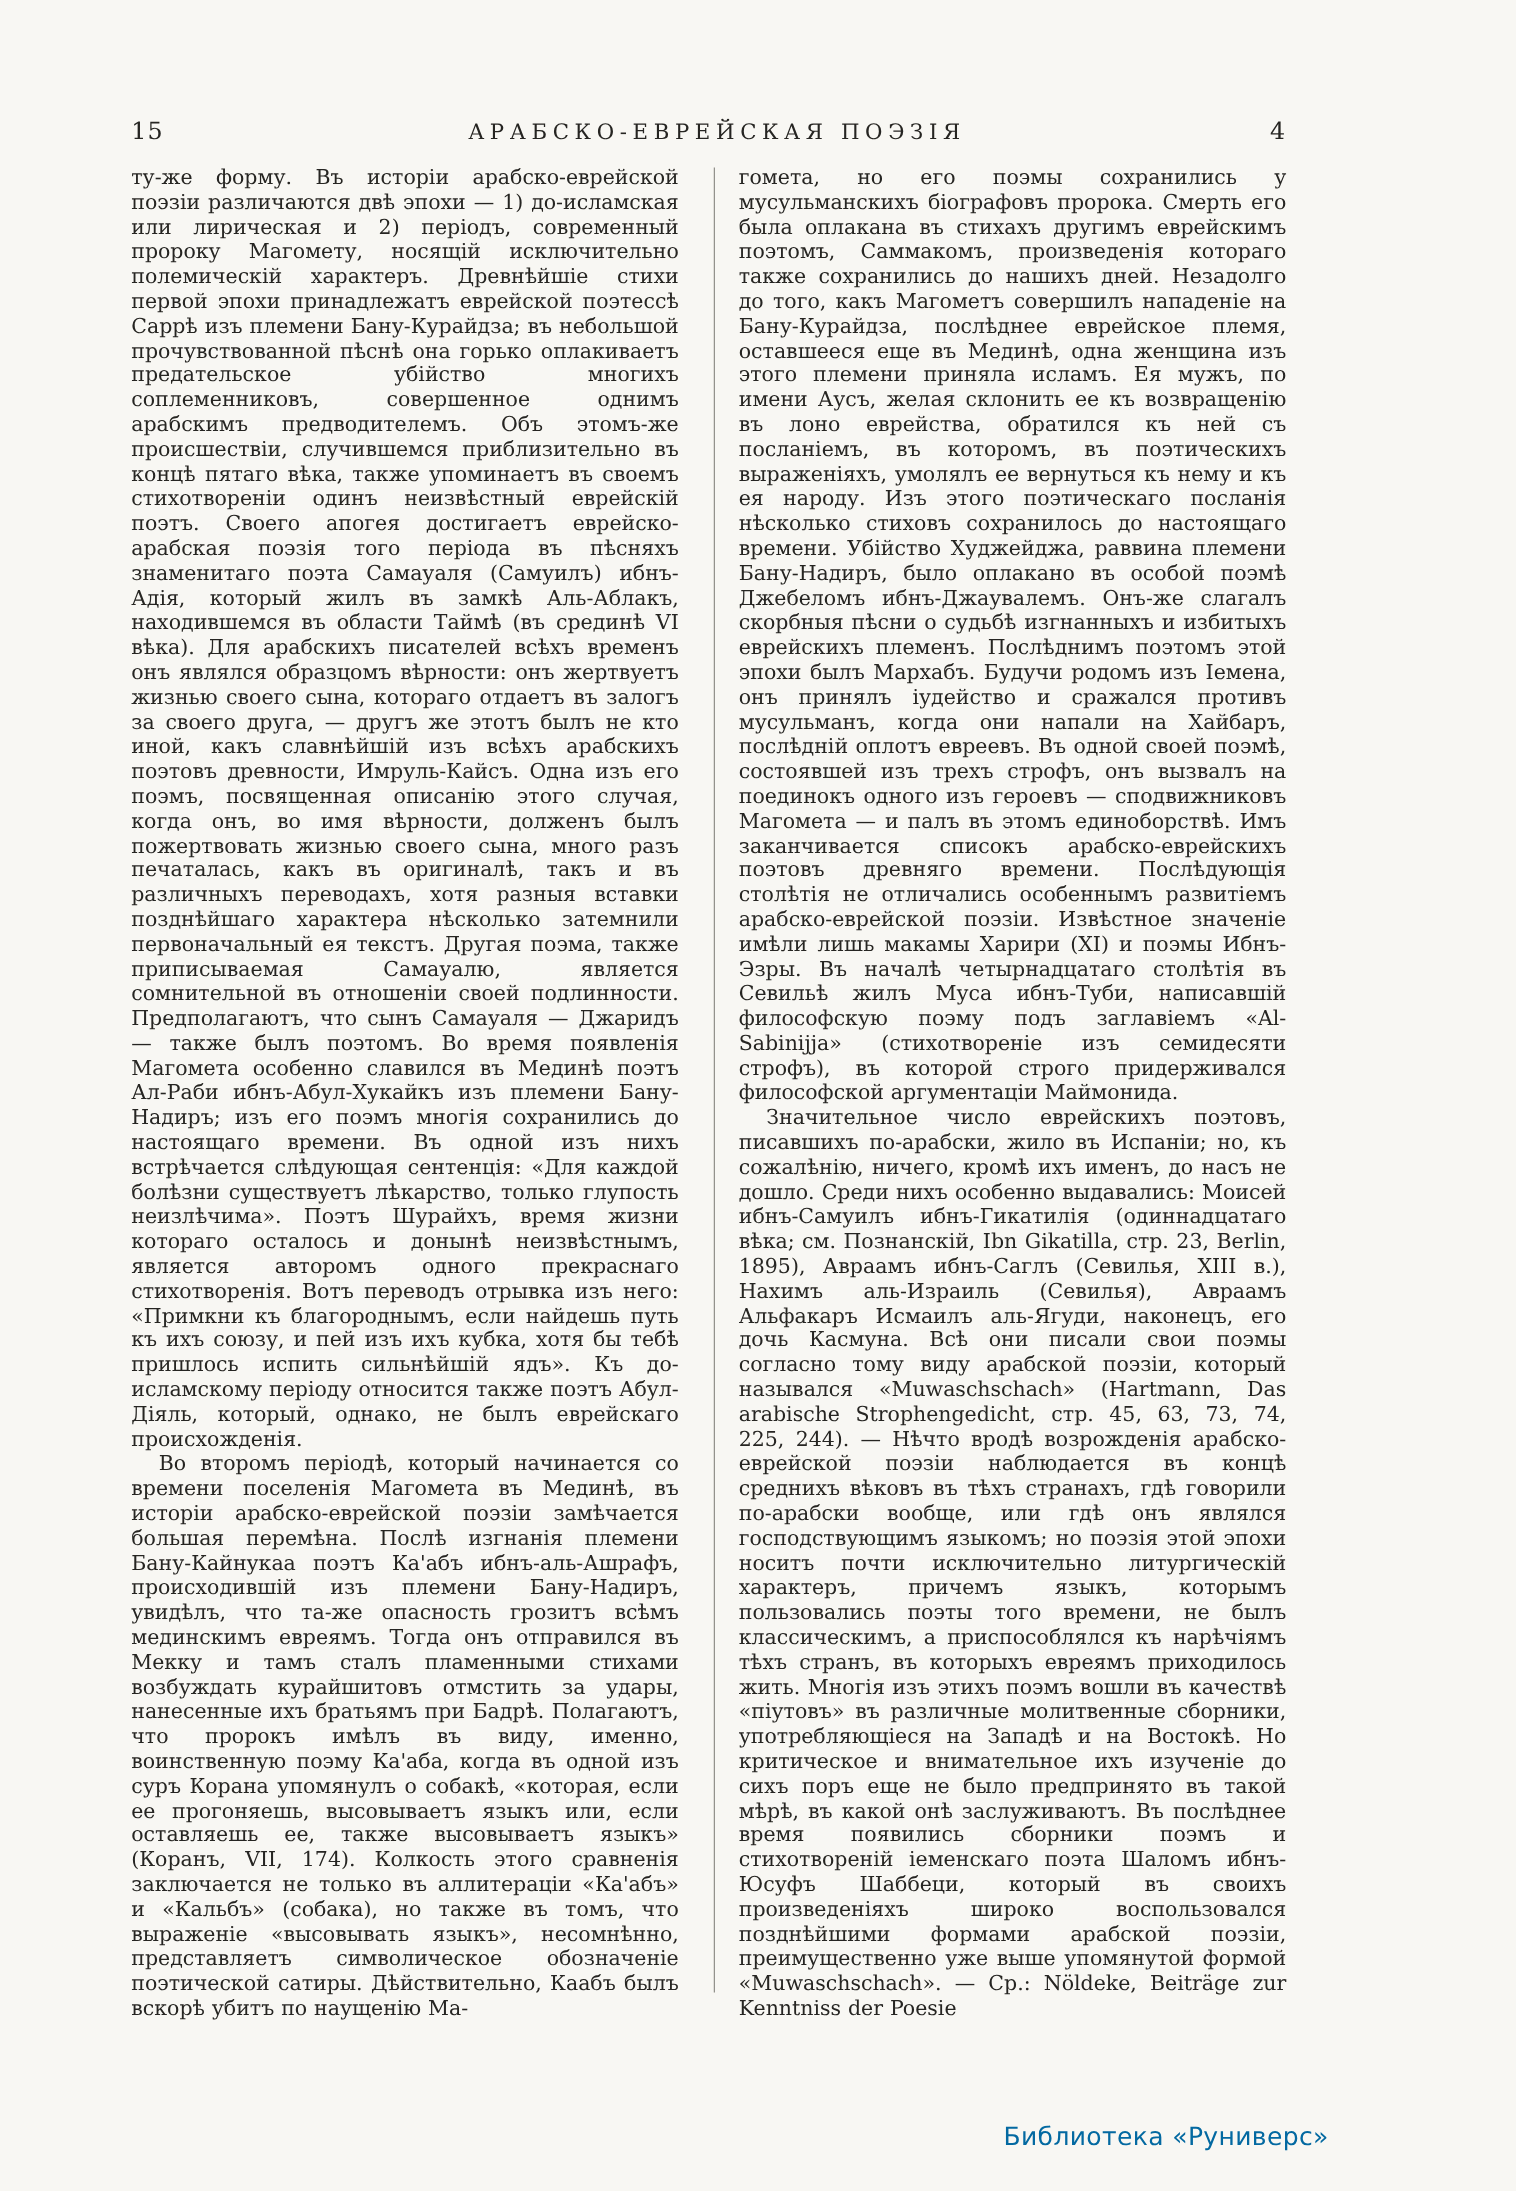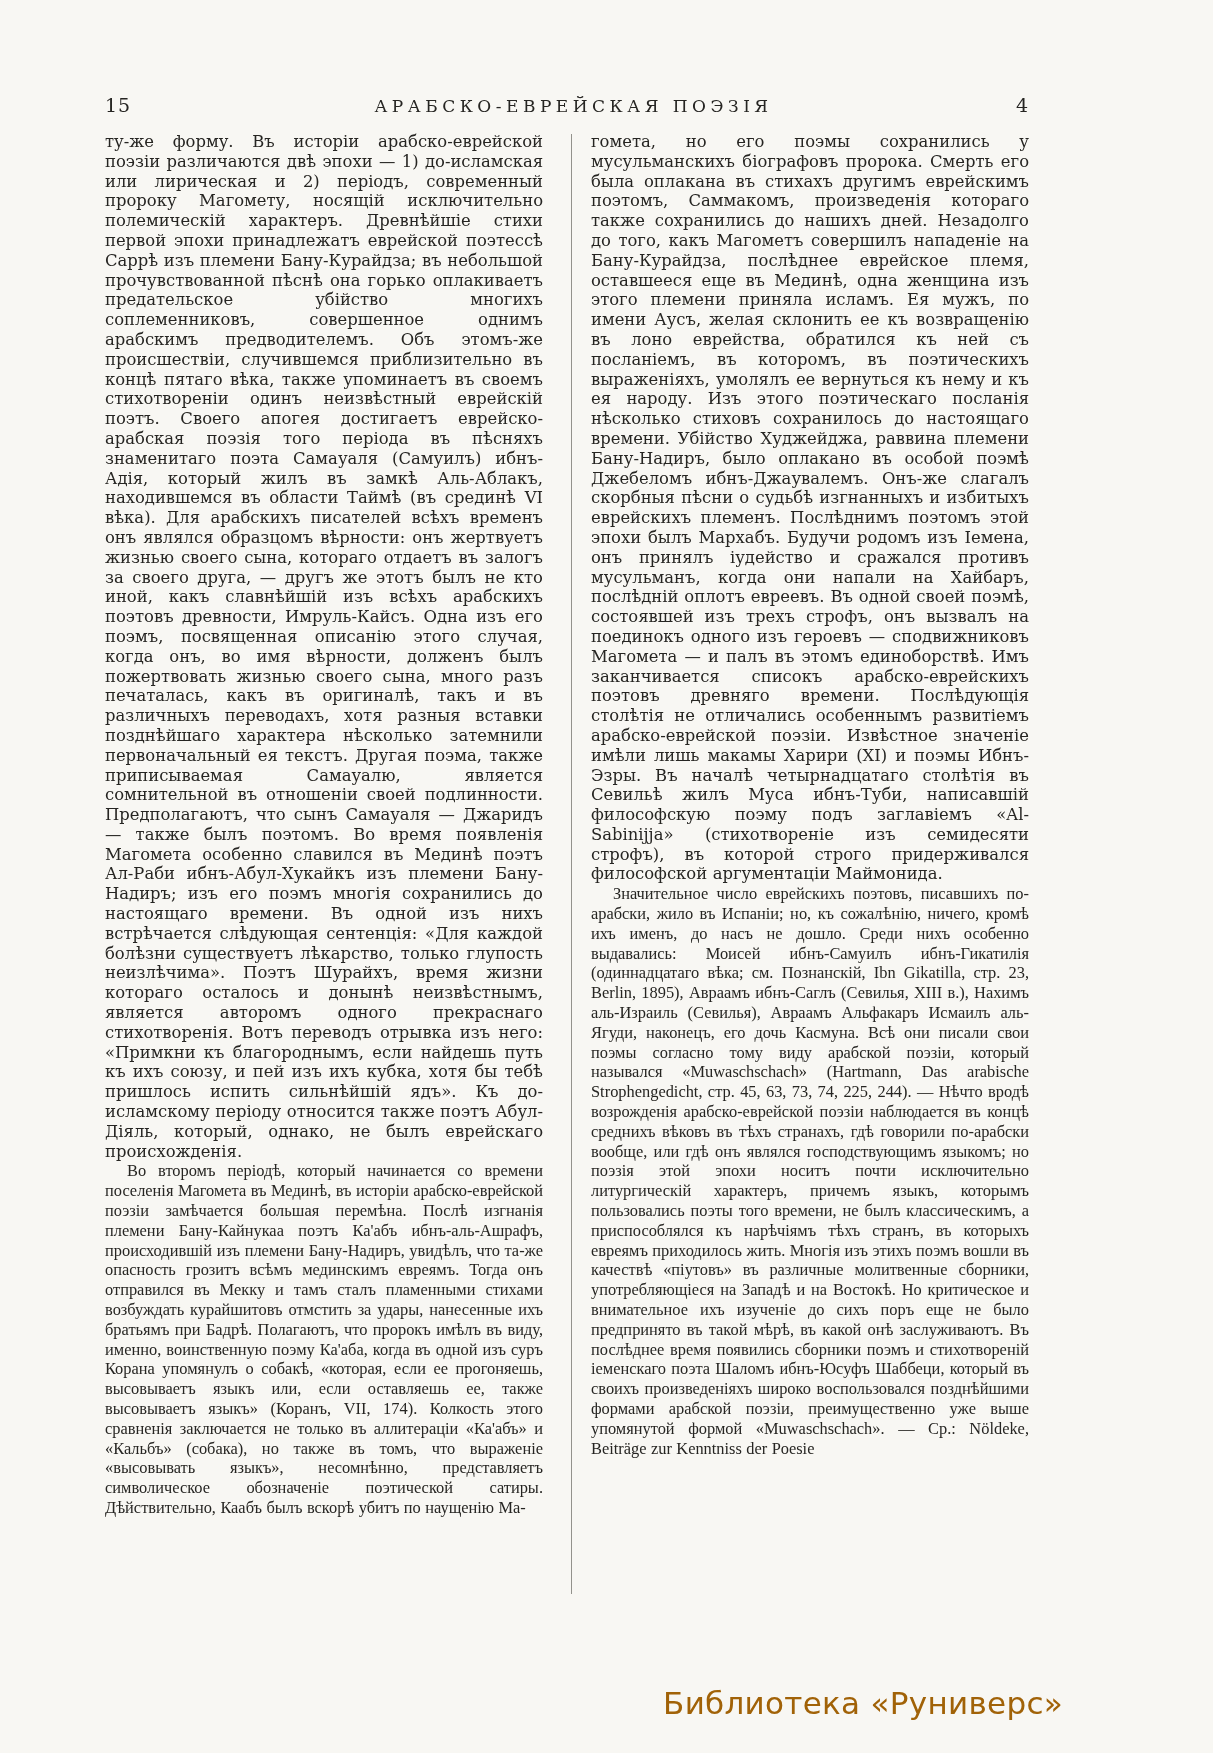--- a/index.html
+++ b/index.html
@@ -38,36 +38,36 @@
   .column {
     width: 453px;
     text-align: justify;
     font-size: 16.4px;
     line-height: 19.8px;
     hyphens: none;
     -webkit-hyphens: none;
     word-spacing: 0.02em;
   }
   .para { margin: 0; }
-  .para.indent { text-indent: 22px; font-family: Liberation Serif, serif; }
+  .para.indent { text-indent: 22px; }
 
   .column-divider {
     position: absolute;
     left: 466px; top: 2px;
     width: 1px; height: 1460px;
     background: #93928c;
   }
 
   
   .watermark {
     position: absolute;
     right: 150px; bottom: 32px;
     font-family: "DejaVu Sans", "Liberation Sans", sans-serif;
-    font-size: 31px;
-    color: #a16207;
+    font-size: 20px;
+    color: #0369a1;
     letter-spacing: 0.3px;
     white-space: nowrap;
   }
 </style>
 </head>
 <body>
 
 <div class="page">
 
   <header class="page-header">

